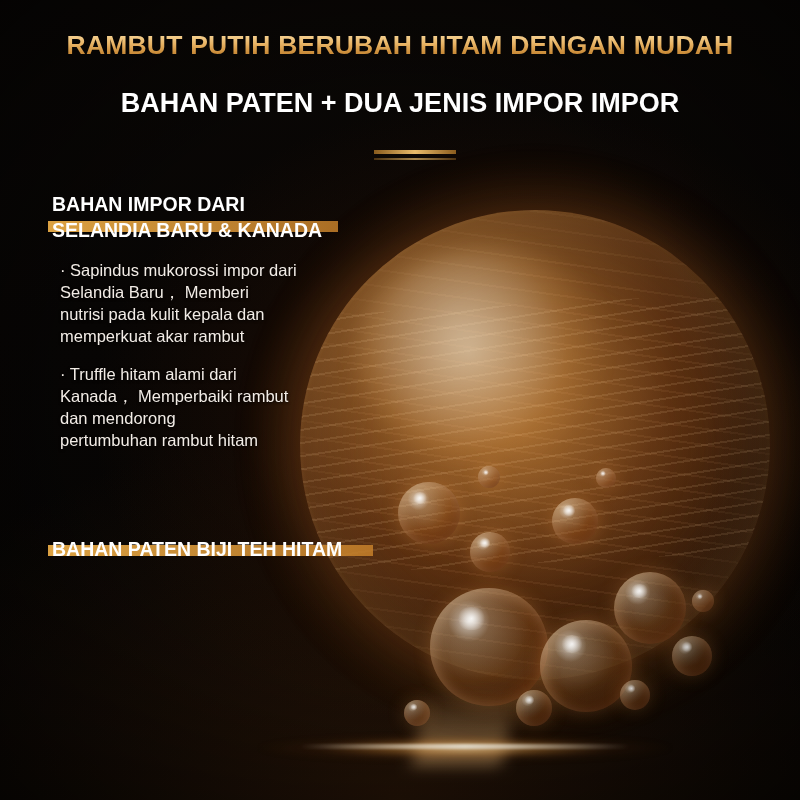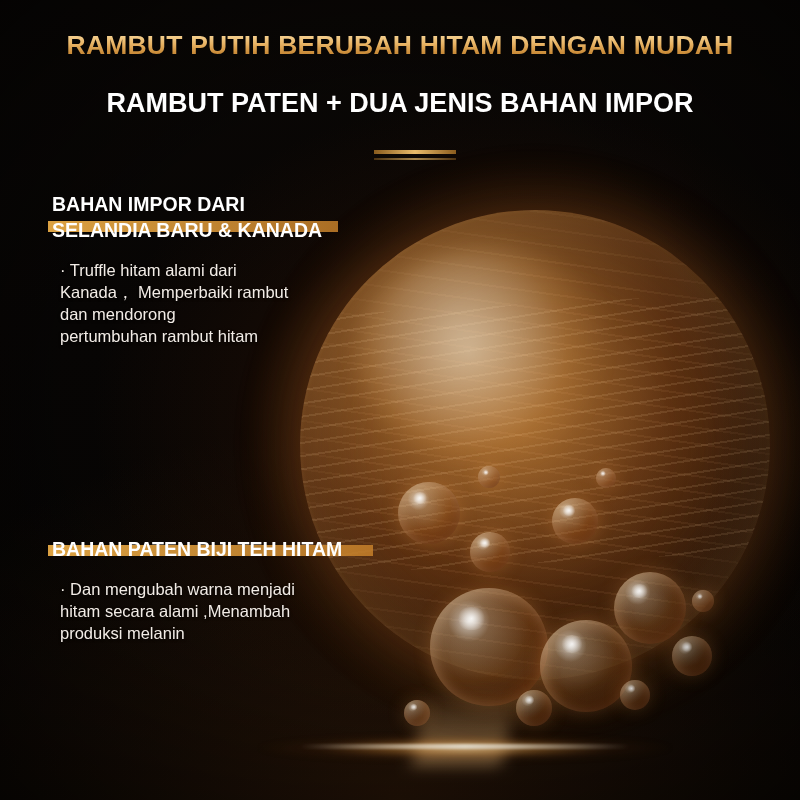--- a/index.html
+++ b/index.html
@@ -283,33 +283,34 @@
   <div class="bubble small" style="left:596px; top:468px; width:20px; height:20px;"></div>
   <div class="bubble small" style="left:692px; top:590px; width:22px; height:22px;"></div>
 
   <div class="streak-v"></div>
   <div class="streak"></div>
   <div class="streak2"></div>
 
   <div class="vignette"></div>
 
   <div class="headline">RAMBUT PUTIH BERUBAH HITAM DENGAN MUDAH</div>
-  <div class="subheadline">RAMBUT PATEN + DUA JENIS BAHAN IMPOR</div>
+  <div class="subheadline">BAHAN PATEN + DUA JENIS IMPOR IMPOR</div>
   <div class="divider"></div>
   <div class="divider2"></div>
 
   <div class="section" id="sec-import">
     <div class="sec-title">BAHAN IMPOR DARI
 SELANDIA BARU &amp; KANADA<span class="hl hl-1"></span></div>
+    <div class="bullet b-indent">· Sapindus mukorossi impor dari
+  Selandia Baru，  Memberi
+  nutrisi pada kulit kepala  dan
+  memperkuat akar rambut</div>
     <div class="bullet b-indent">· Truffle hitam alami dari
   Kanada，  Memperbaiki rambut
   dan mendorong
   pertumbuhan rambut hitam</div>
   </div>
 
   <div class="section" id="sec-paten">
     <div class="sec-title">BAHAN PATEN BIJI TEH HITAM<span class="hl hl-2"></span></div>
-    <div class="bullet b-indent">· Dan mengubah warna menjadi
-  hitam secara alami ,Menambah
-  produksi melanin</div>
   </div>
 
 </div>
 
 </body></html>

